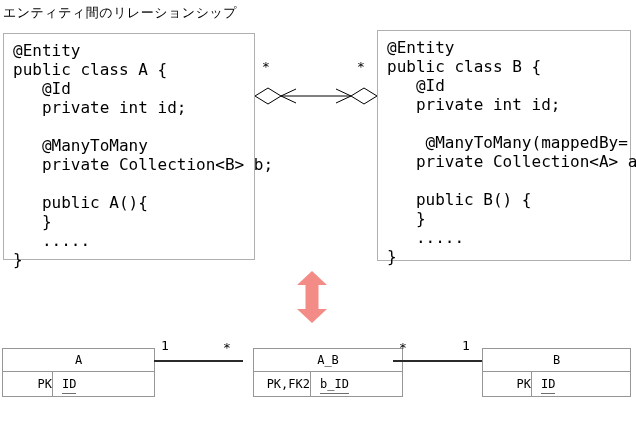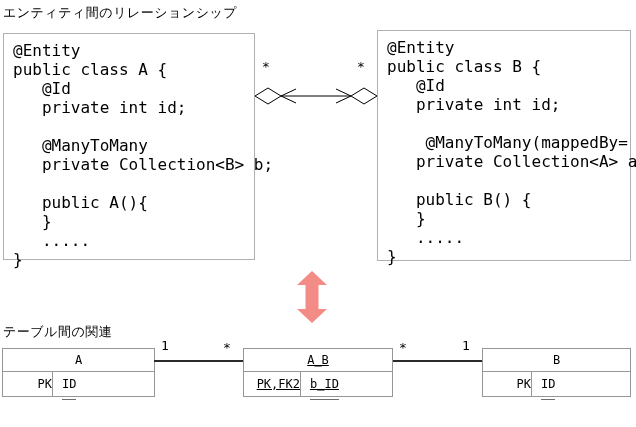--- a/index.html
+++ b/index.html
@@ -21,21 +21,21 @@
   .connector-svg, .arrow-svg { position:absolute; }
   .rel-line { position:absolute; height:2px; background:#2b2b2b; }
   .db-table {
     position:absolute; background:#fff; border:1px solid #969696; box-sizing:border-box;
     font-family:"DejaVu Sans Mono", monospace; font-size:12px;
   }
   .db-header { height:22px; line-height:22px; text-align:center; border-bottom:1px solid #969696; }
   .db-grid { display:grid; }
   .key-cell { height:24px; line-height:24px; text-align:right; border-right:1px solid #969696; }
   .col-cell { height:24px; line-height:24px; padding-left:9px; }
-  .pk-underline { border-bottom:1px solid #6e6e6e; padding-bottom:8px;text-align:center; }
+  .pk-underline { border-bottom:1px solid #6e6e6e; padding-bottom:2px;text-align:center; }
 </style>
 </head>
 <body>
 
 <div class="canvas">
 
   <div class="section-label" style="left:3px; top:4px;">エンティティ間のリレーションシップ</div>
 
   <div class="code-box" style="left:3px; top:33px; width:252px; height:227px;">
     <pre>@Entity
@@ -75,35 +75,34 @@
     <polyline points="43,34 28,41 43,48" fill="none" stroke="#000000" stroke-width="1"></polyline>
     <line x1="28" y1="41" x2="98" y2="41" stroke="#000000" stroke-width="1"></line>
     <polyline points="83,34 98,41 83,48" fill="none" stroke="#000000" stroke-width="1"></polyline>
     <polygon points="98,41 111,33 124,41 111,49" fill="#ffffff" stroke="#000000" stroke-width="1"></polygon>
   </svg>
 
   <svg class="arrow-svg" style="left:297px; top:271px;" width="30" height="52">
     <polygon points="15,0 30,14 21.5,14 21.5,38 30,38 15,52 0,38 8.5,38 8.5,14 0,14" fill="#F38C87"></polygon>
   </svg>
 
-  <div class="section-label" style="left:3px; top:323px;">テーブル間の関連</div>
 
   <div class="db-table" style="left:2px; top:348px; width:153px;">
     <div class="db-header">A</div>
     <div class="db-grid" style="grid-template-columns:50px 1fr;">
       <div class="key-cell">PK</div>
       <div class="col-cell"><span class="pk-underline">ID</span></div>
     </div>
   </div>
 
   <span class="mult" style="left:161px; top:339px;">1</span>
   <span class="mult" style="left:223px; top:341px;">*</span>
   <div class="rel-line" style="left:154px; top:360px; width:89px;"></div>
 
-  <div class="db-table" style="left:243px; top:348px; width:150px;text-decoration:underline;">
+  <div class="db-table" style="left:253px; top:348px; width:150px;">
     <div class="db-header">A_B</div>
     <div class="db-grid" style="grid-template-columns:57px 1fr;">
       <div class="key-cell">PK,FK2</div>
       <div class="col-cell"><span class="pk-underline">b_ID</span></div>
     </div>
   </div>
 
   <span class="mult" style="left:399px; top:341px;">*</span>
   <span class="mult" style="left:462px; top:339px;">1</span>
   <div class="rel-line" style="left:393px; top:360px; width:89px;"></div>

